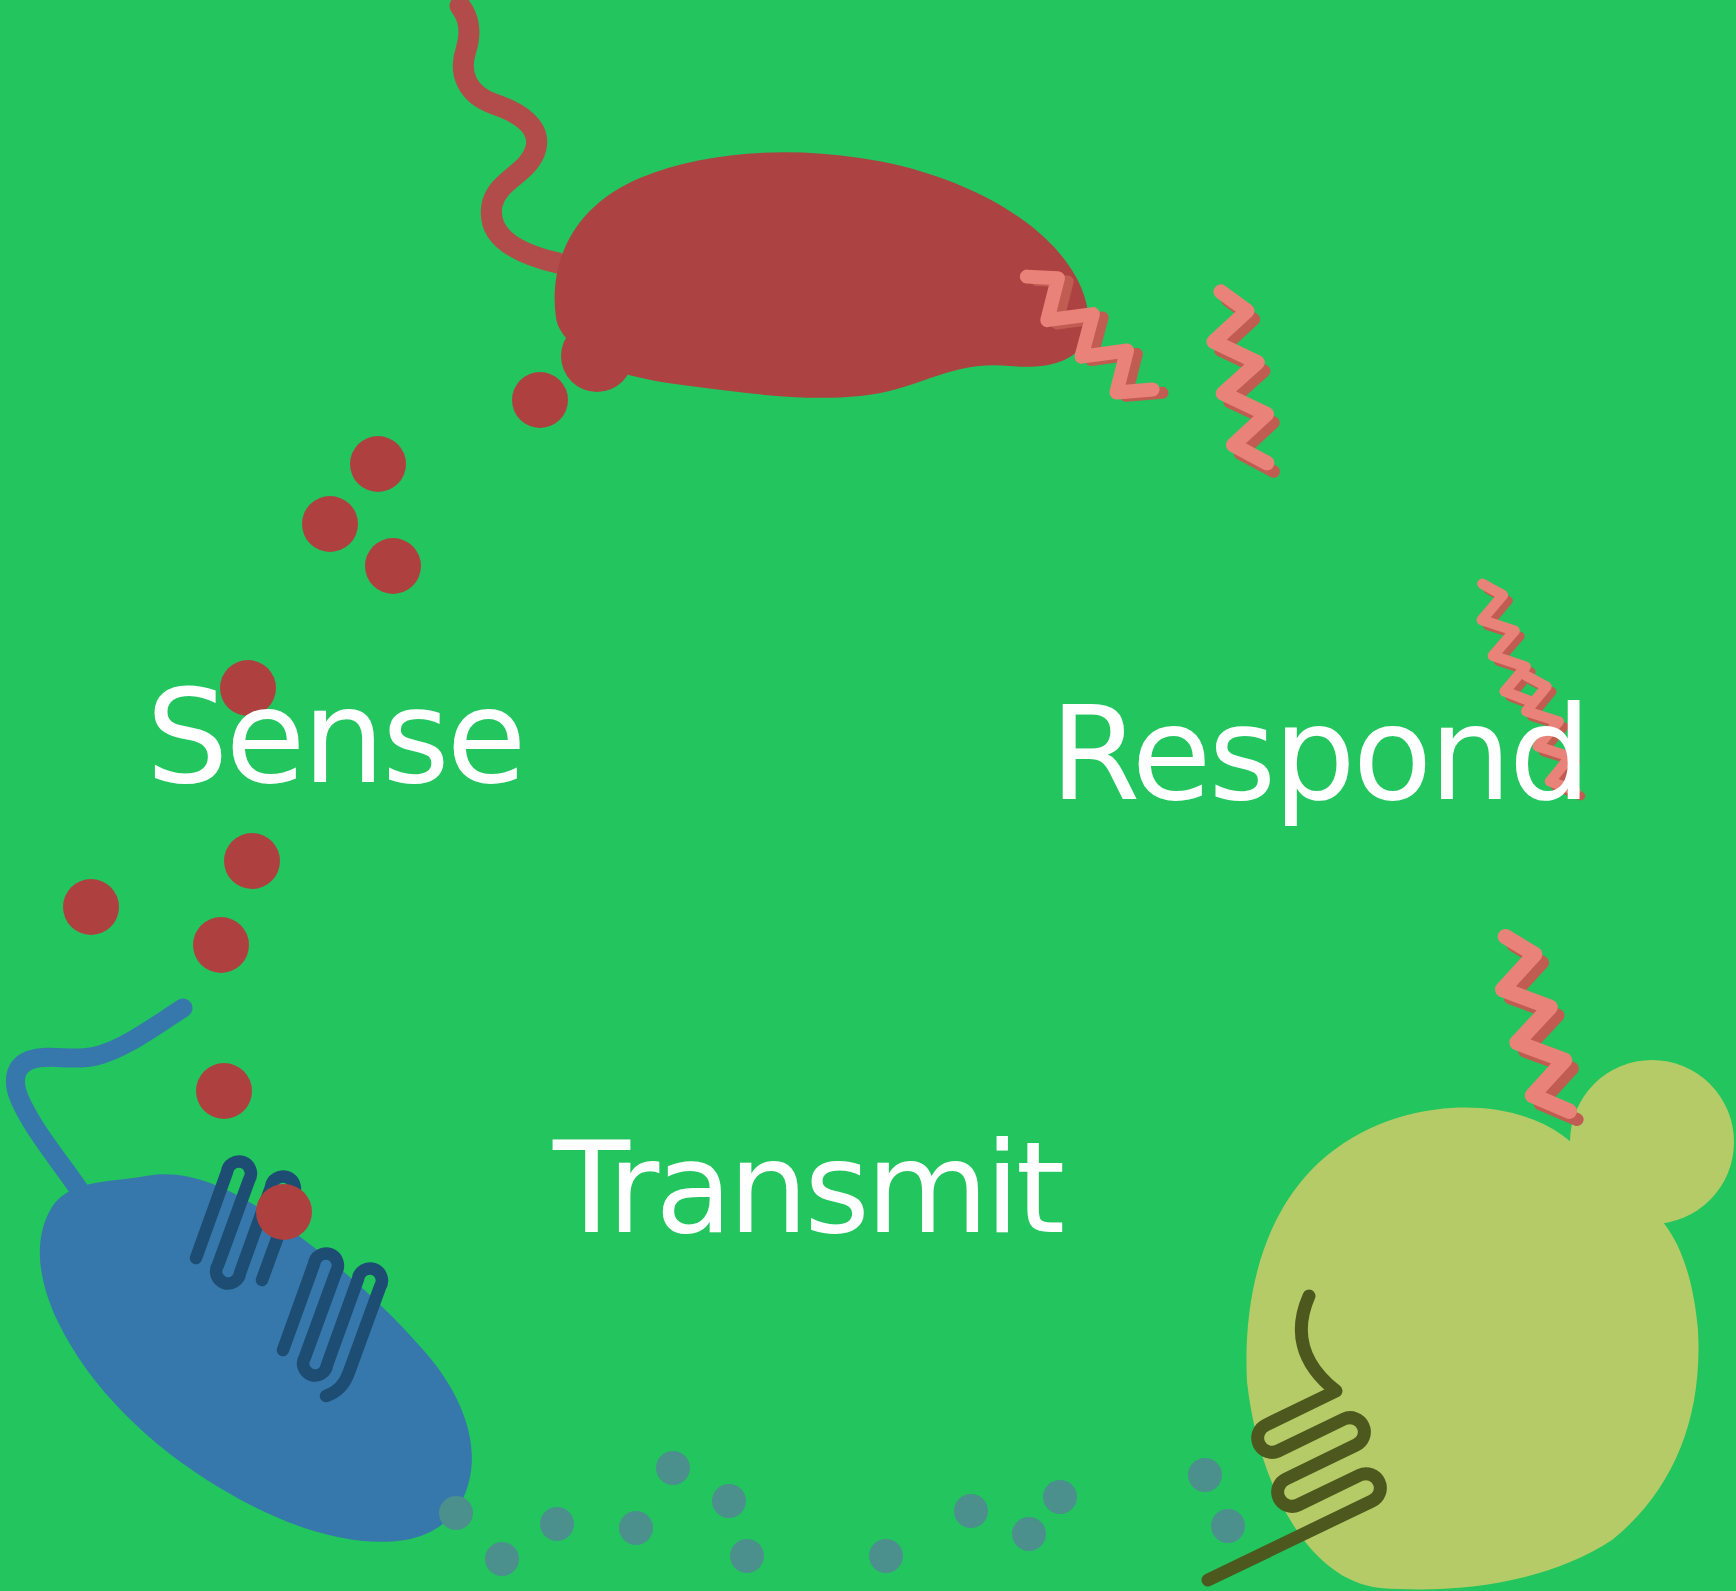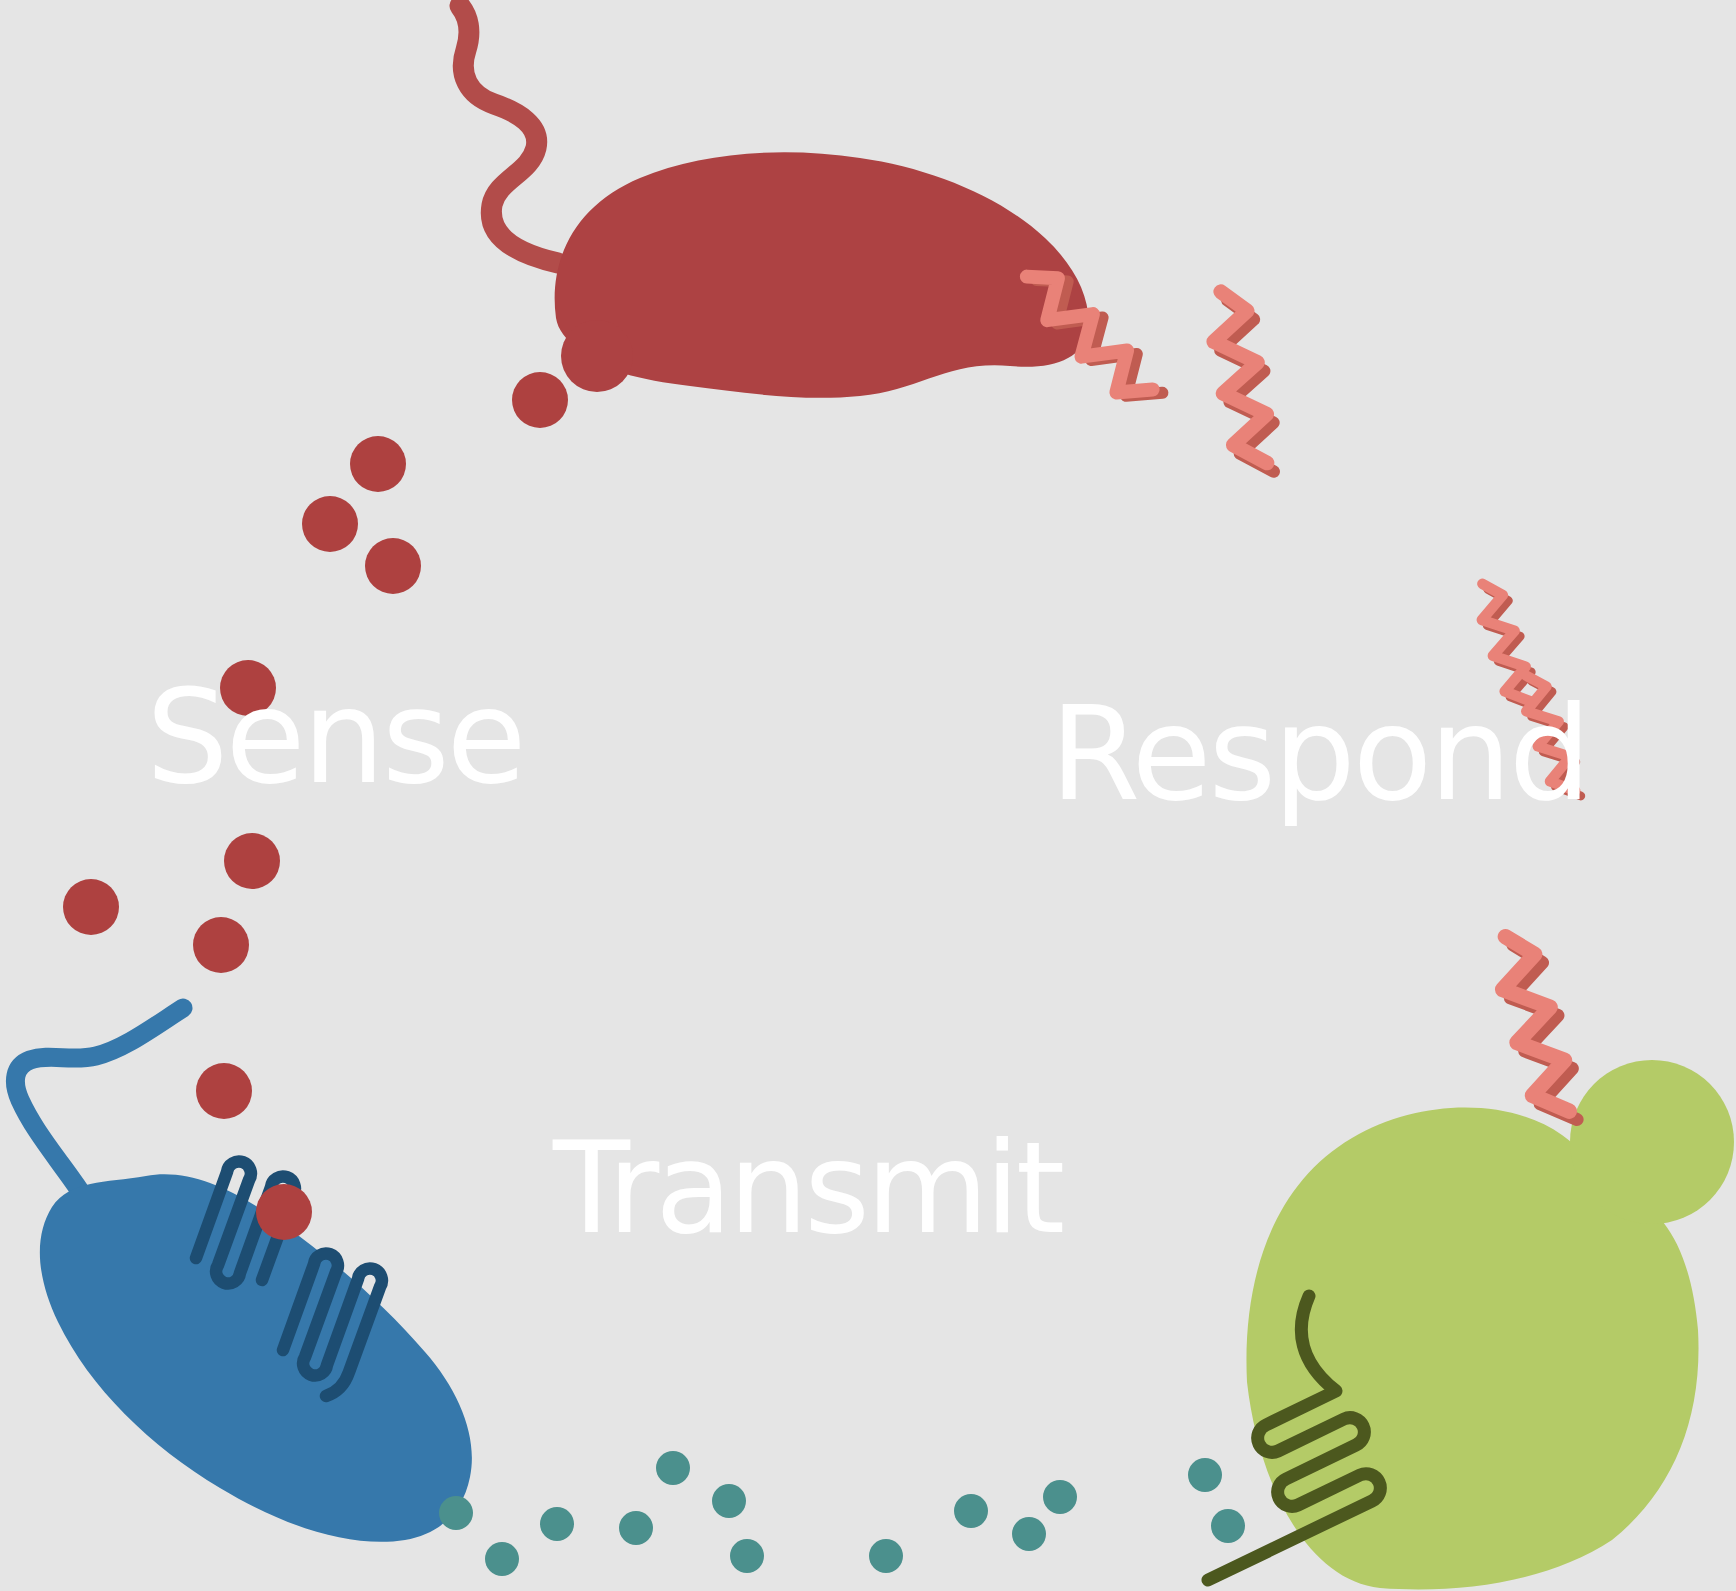--- a/index.html
+++ b/index.html
@@ -1,16 +1,16 @@
 <!DOCTYPE html>
 <html><head>
 <meta charset="utf-8">
 <style>
   html,body{margin:0;padding:0;background:#000;}
-  .stage{position:relative;width:1736px;height:1591px;background:#e5e5e5;overflow:hidden;}
+  .stage{position:relative;width:1736px;height:1591px;background:#22c55e;overflow:hidden;}
   svg{position:absolute;inset:0;}
   .label{font-family:"DejaVu Sans","Liberation Sans",sans-serif;}
   .cellfill{stroke:none;}
   .flag{fill:none;stroke-linecap:round;stroke-linejoin:round;}
   .comb{fill:none;stroke-linecap:round;stroke-linejoin:round;}
   .hx-dark{fill:none;stroke-width:12;stroke-linecap:round;stroke-linejoin:round;}
   .hx-light{fill:none;stroke-width:14;stroke-linecap:round;stroke-linejoin:round;}
 </style>
 </head>
 <body>

